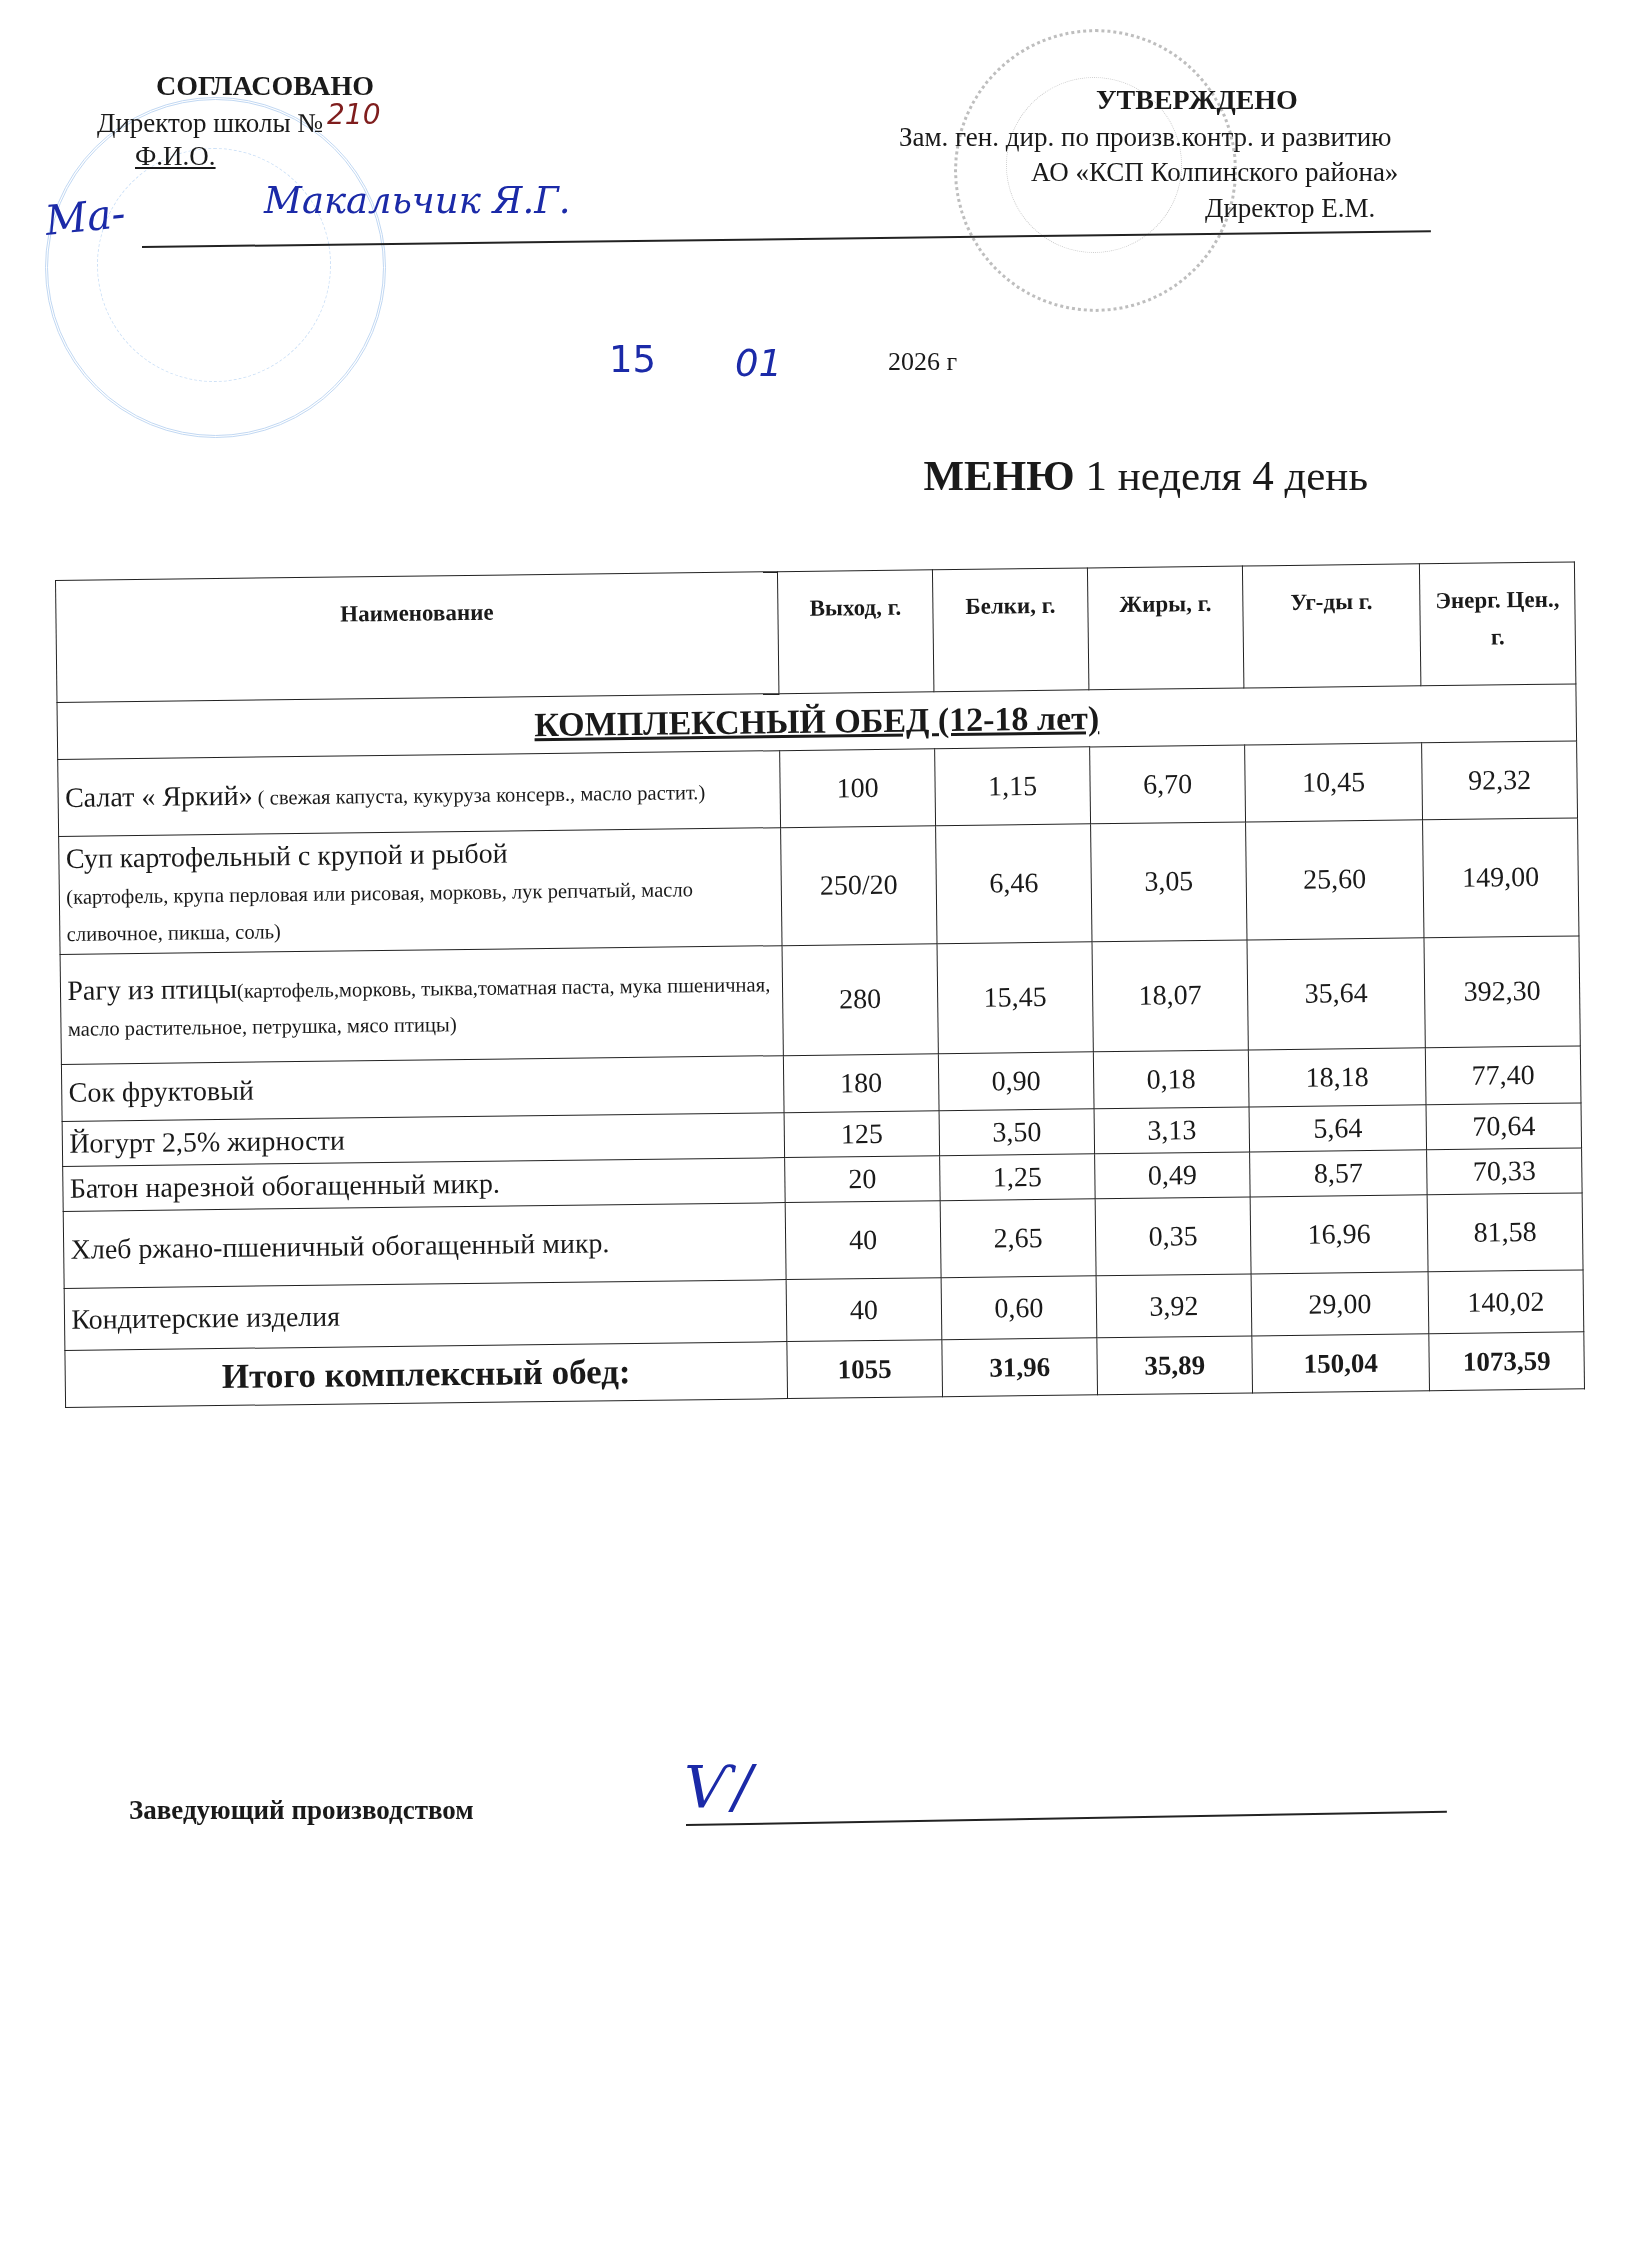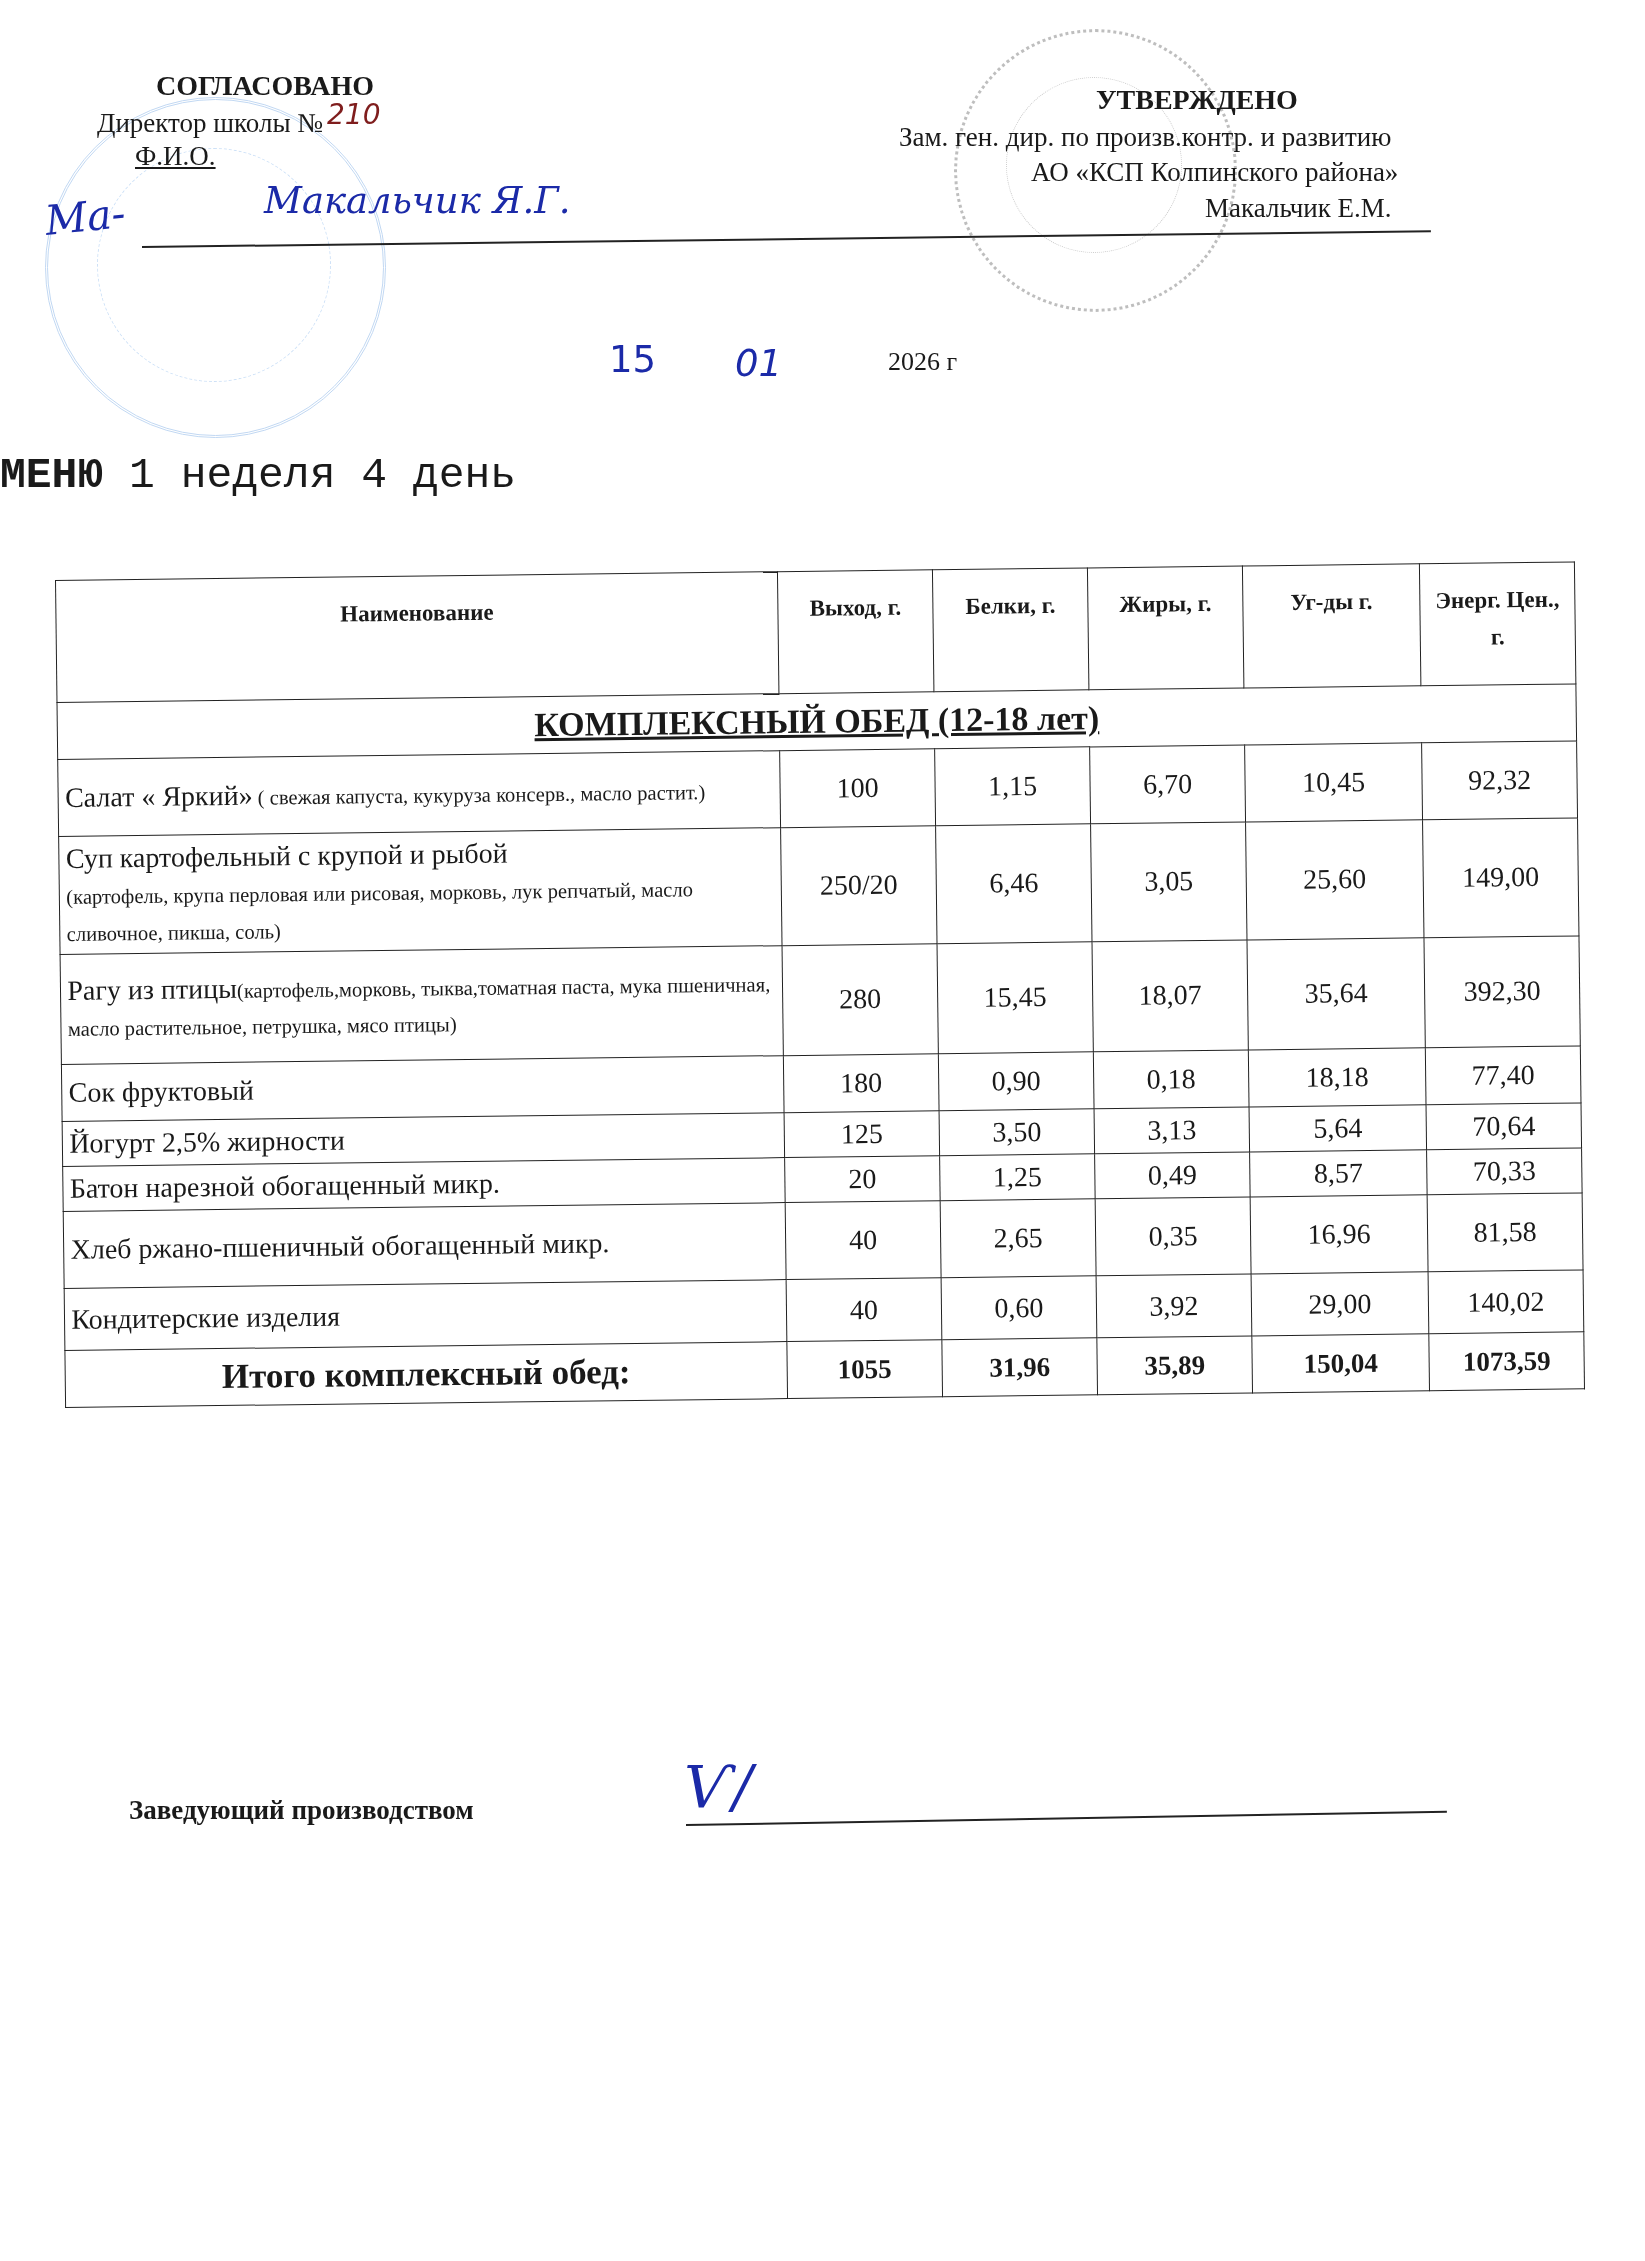--- a/index.html
+++ b/index.html
@@ -29,21 +29,21 @@
   .approved-line1 { left: 899px; top: 122px; font-size: 27px; }
   .approved-line2 { left: 1031px; top: 157px; font-size: 27px; }
   .approved-line3 { left: 1205px; top: 193px; font-size: 27px; }
 
   
   .date-day { left: 609px; top: 338px; font-size: 37px; color: #1b2aa8; font-family: "DejaVu Sans", sans-serif; }
   .date-month { left: 735px; top: 342px; font-size: 37px; font-style: italic; color: #1b2aa8; font-family: "DejaVu Sans", sans-serif; }
   .date-year { left: 888px; top: 347px; font-size: 26px; }
 
   
-  .menu-title { left: 0; width: 1368px; top: 451px; text-align: left; font-size: 43px; font-family: Liberation Mono, monospace; }
+  .menu-title { left: 0; width: 1368px; top: 451px; text-align: right; font-size: 43px; }
   .menu-title b { font-weight: bold; }
 
   
   .menu-table {
     position: absolute; left: 55px; top: 580px; width: 1512px;
     border-collapse: collapse; table-layout: fixed;
     transform: rotate(-0.7deg); transform-origin: left top;
   }
   .menu-table td, .menu-table th {
     border: 1.9px solid #222; padding: 3.9px 6.4px; vertical-align: middle;
@@ -77,21 +77,21 @@
 <div class="abs agreed-line1">Директор школы №</div>
 <div class="abs agreed-school-no">210</div>
 <div class="abs agreed-line2">Ф.И.О.</div>
 <div class="abs sig-left">Ма-</div>
 <div class="abs sig-name">Макальчик Я.Г.</div>
 <div class="abs sig-line-top"></div>
 
 <div class="abs approved-title">УТВЕРЖДЕНО</div>
 <div class="abs approved-line1">Зам. ген. дир. по произв.контр. и развитию</div>
 <div class="abs approved-line2">АО «КСП Колпинского района»</div>
-<div class="abs approved-line3">Макальчик Е.М.</div>
+<div class="abs approved-line3">Директор Е.М.</div>
 
 <div class="abs date-day">15</div>
 <div class="abs date-month">01</div>
 <div class="abs date-year">2026 г</div>
 
 <div class="abs menu-title"><b>МЕНЮ</b><span> 1 неделя 4 день</span></div>
 
 <table class="menu-table">
   <colgroup>
     <col class="col-name">

